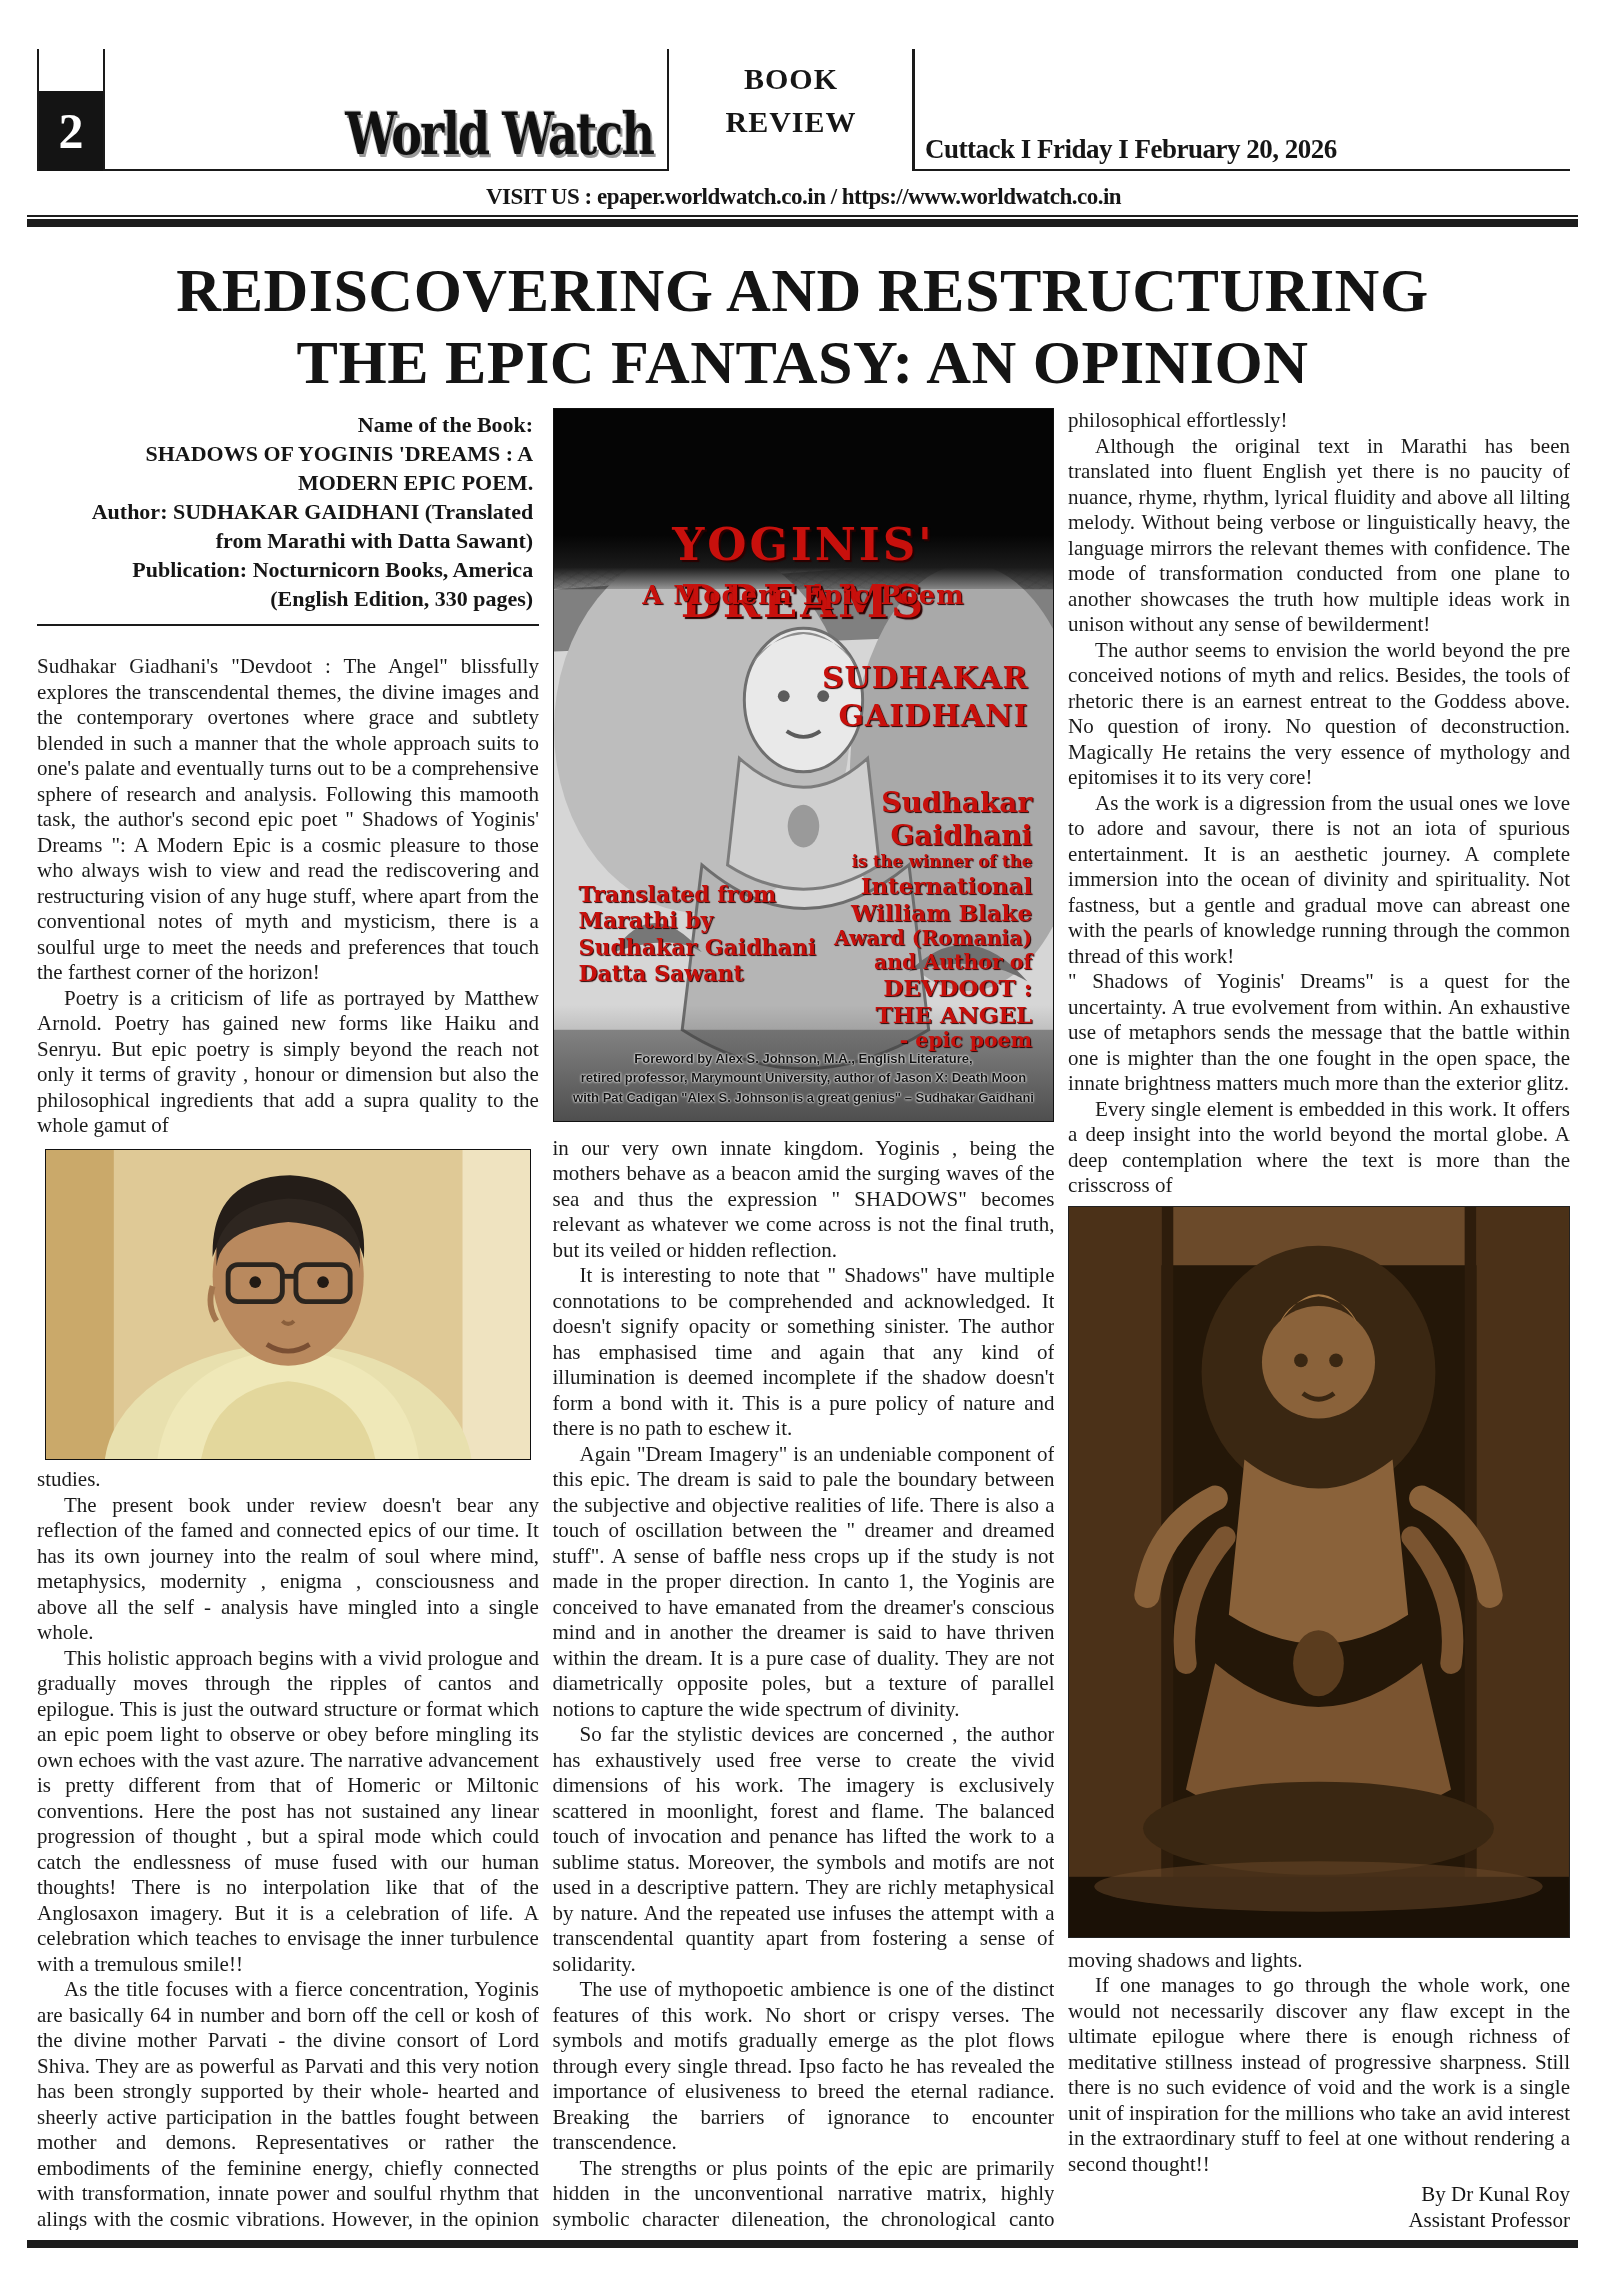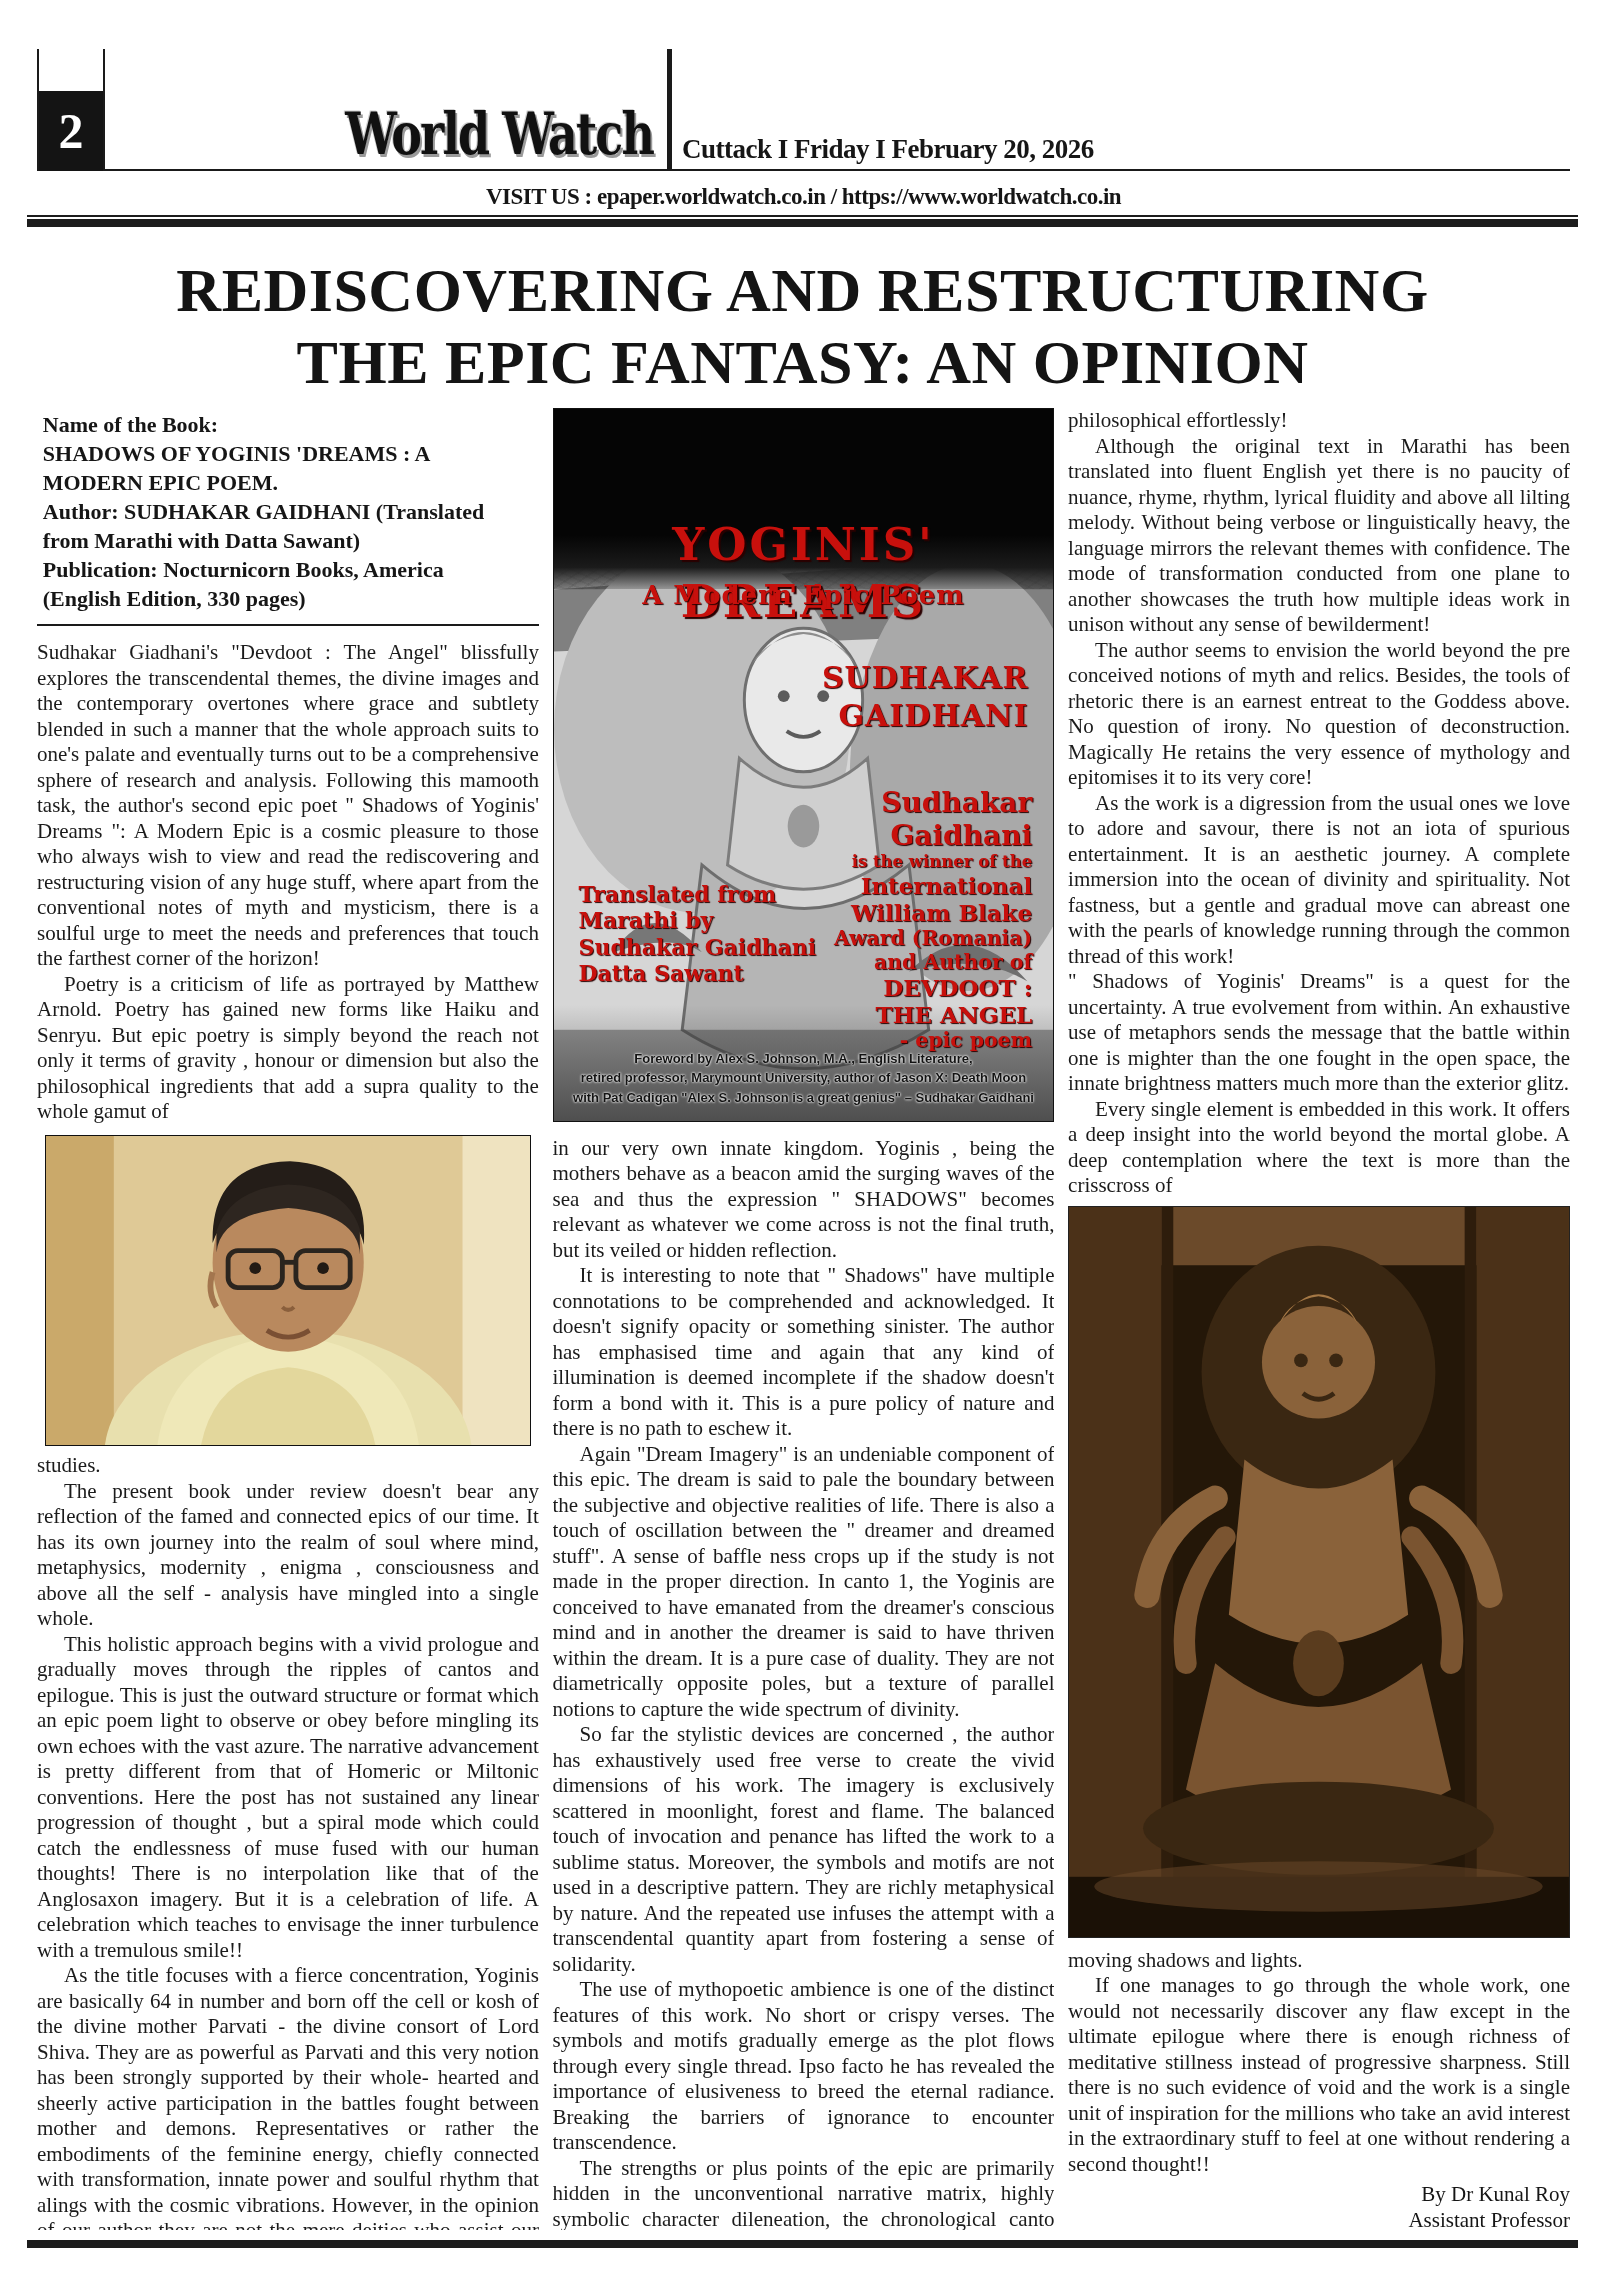--- a/index.html
+++ b/index.html
@@ -66,22 +66,22 @@
   .columns{
     position:absolute; top:408px; left:37px; right:35px; height:1822px;
     display:flex; gap:13.6px; overflow:hidden;
   }
   .col{width:502px; overflow:hidden;}
   .col p{
     margin:0; font-size:21px; line-height:25.5px; text-align:justify; color:#1b1b1b;
   }
   .col p.indent{text-indent:27px;}
   .book-info{
-    text-align:left; font-weight:bold; font-size:22px; line-height:29px;
-    padding:1.9px 5.8px 11.6px 5.8px; border-bottom:2.9px solid #1a1a1a; margin-bottom:14px;
+    text-align:right; font-weight:bold; font-size:22px; line-height:29px;
+    padding:1.9px 5.8px 11.6px 5.8px; border-bottom:2.9px solid #1a1a1a; margin-bottom:28px;
   }
   
   .author-photo{
     margin:9.7px 7.8px 7.8px 7.8px; height:309px; border:1.9px solid #111;
     background:linear-gradient(105deg,#caa96a, #e2cf9d 45%, #efe3c0);
     position:relative; overflow:hidden;
   }
   .author-photo svg{display:block;width:100%;height:100%;}
   
   .book-cover{
@@ -150,20 +150,24 @@
 <div class="page">
 
   <header class="masthead-row">
     <div class="pageno-cell">
       <div class="pageno-box">2</div>
     </div>
     <div class="logo-cell">
       <div class="logo">World Watch</div>
     </div>
     <div class="vdiv"></div>
+    <div class="section-cell">
+      <span>BOOK</span>
+      <span>REVIEW</span>
+    </div>
     <div class="vdiv"></div>
     <div class="date-cell">Cuttack I Friday I February 20,  2026</div>
   </header>
 
   <div class="visit-row">VISIT US : epaper.worldwatch.co.in / https://www.worldwatch.co.in</div>
   <div class="thin-over-rule"></div>
   <div class="thick-rule"></div>
 
   <h1 class="headline">
     <span>REDISCOVERING AND RESTRUCTURING</span><br>

